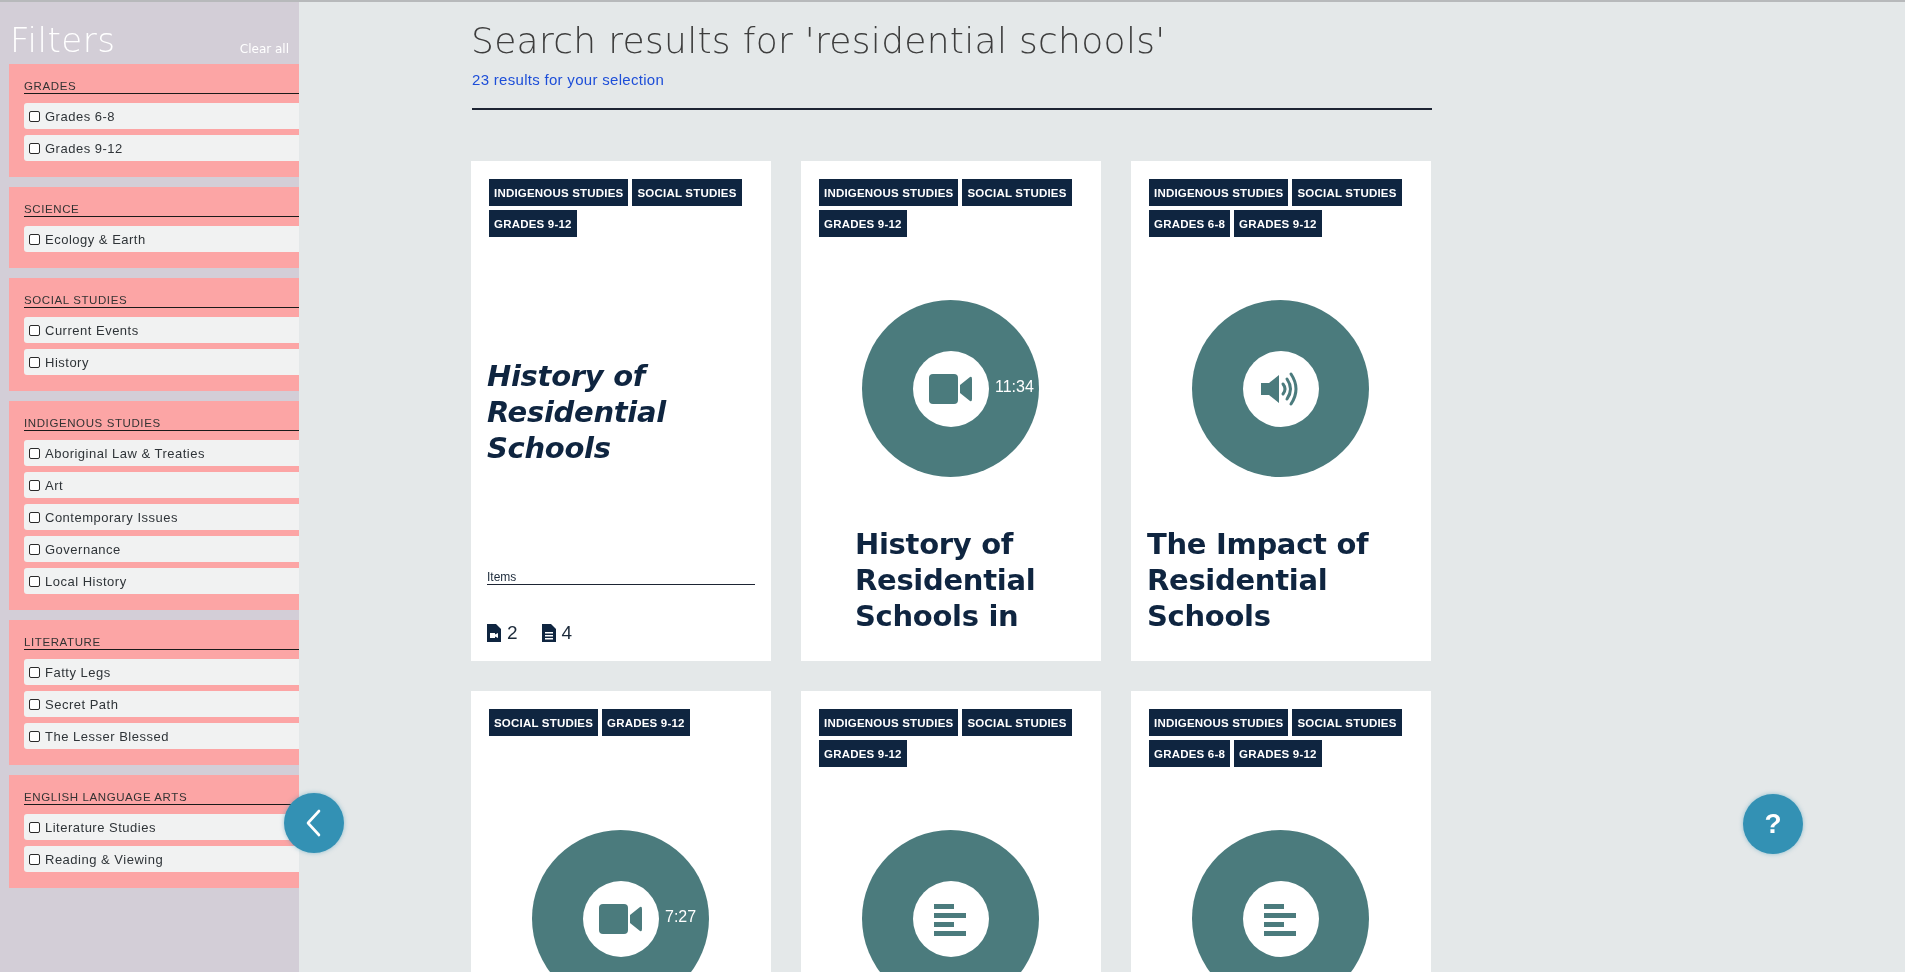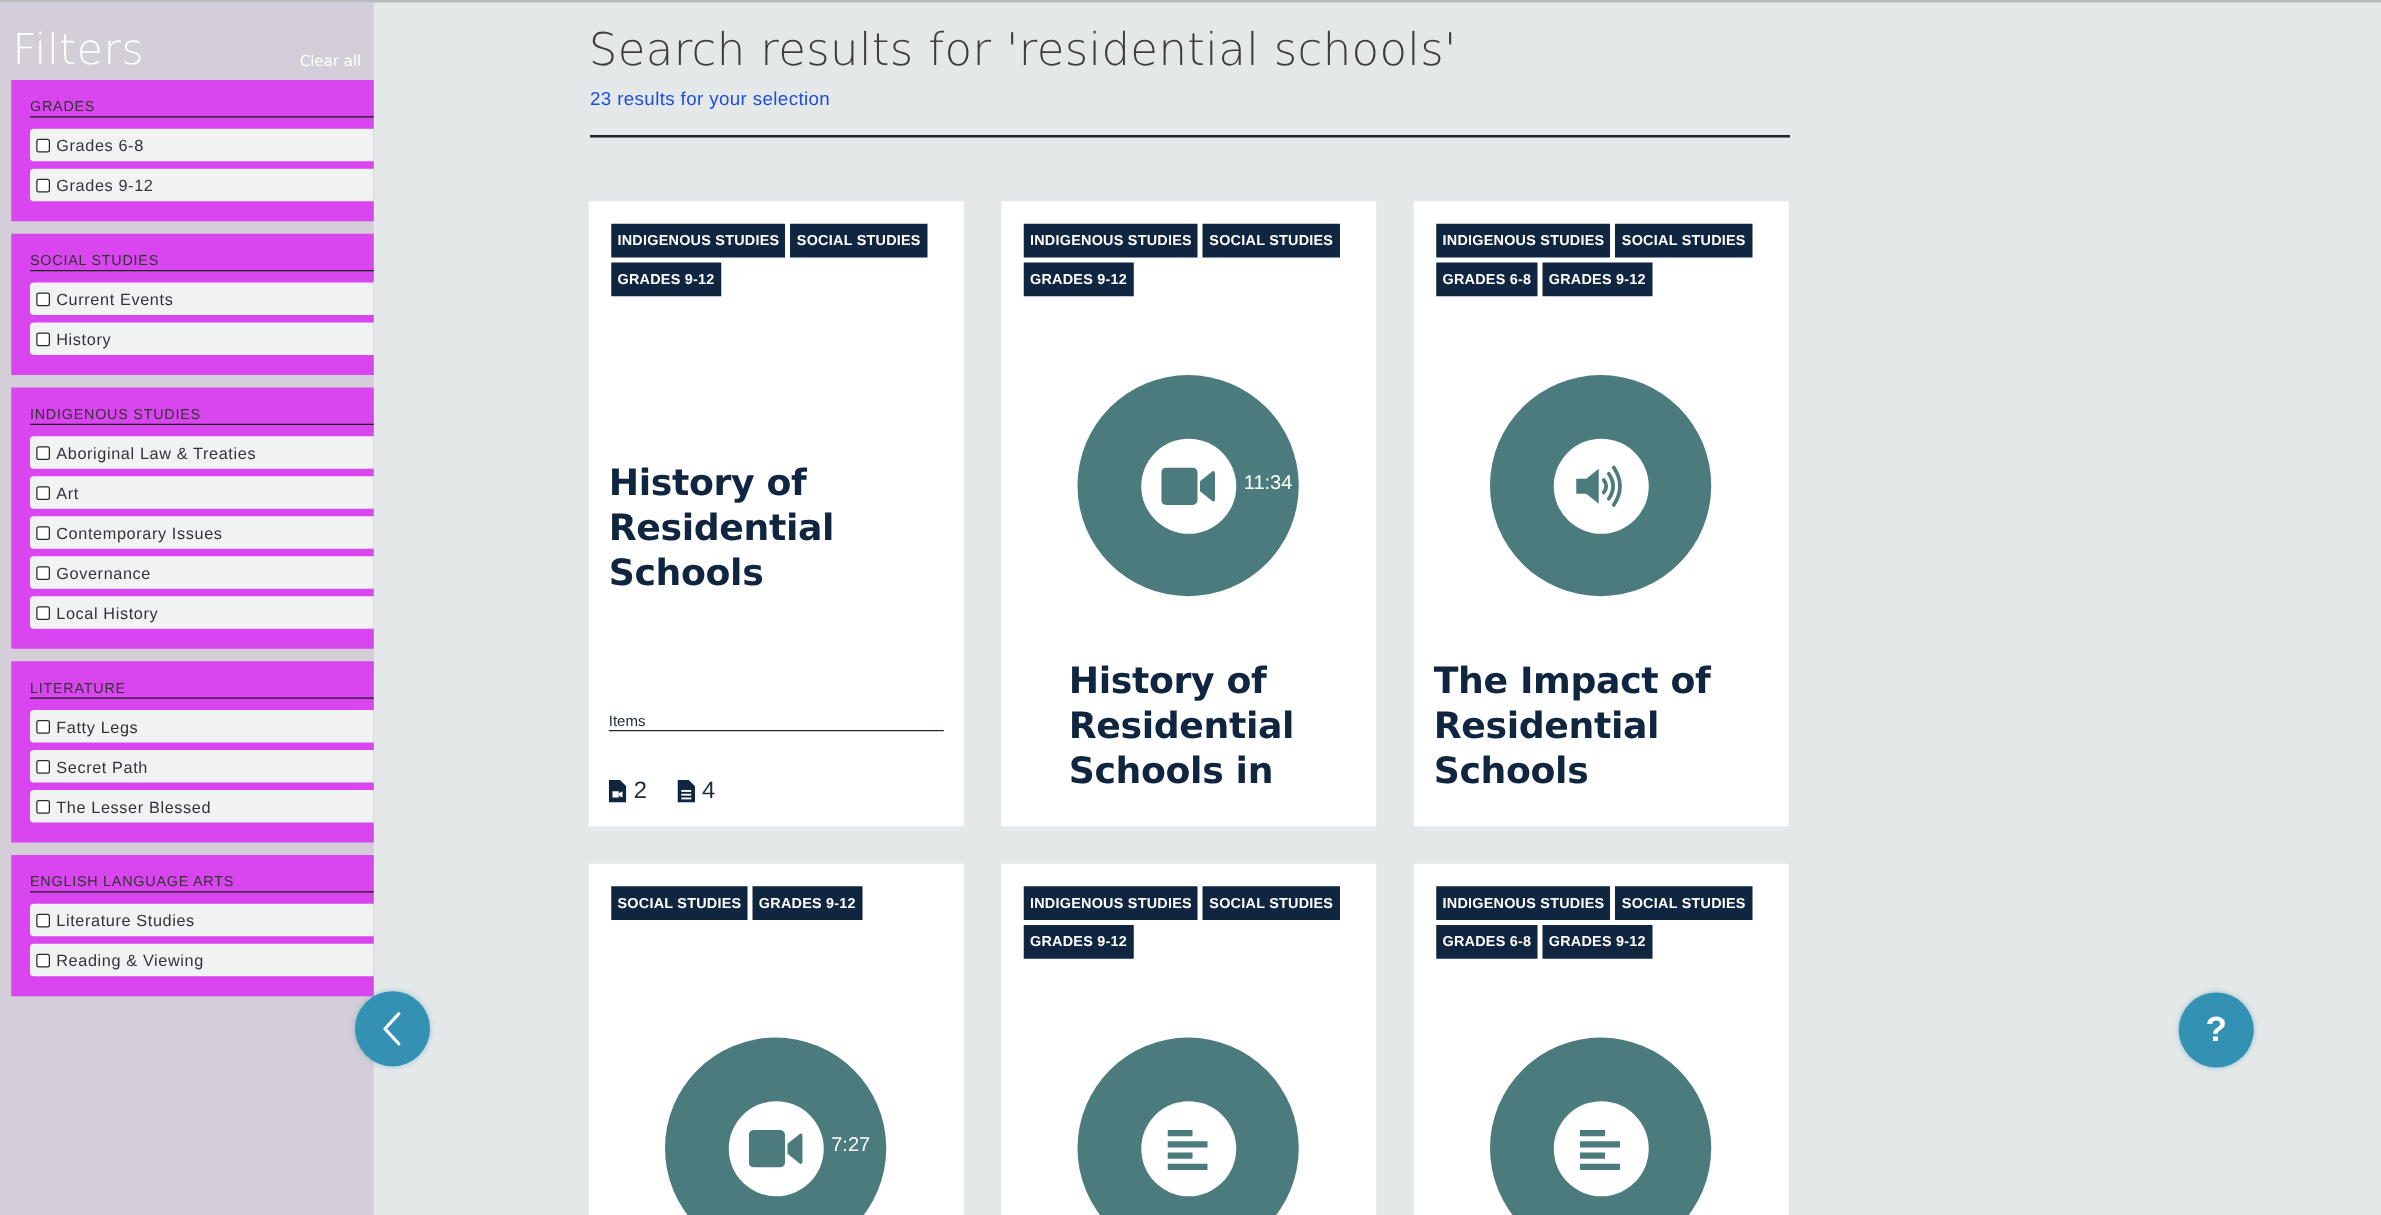--- a/index.html
+++ b/index.html
@@ -19,21 +19,21 @@
   .sidebar-head { position: relative; height: 62px; }
   .filters-title {
     position: absolute; left: 10px; top: 18px;
     font-size: 34px; color: #ffffff; font-weight: 300; letter-spacing: 0.5px;
   }
   .clear-all {
     position: absolute; right: 10px; top: 40px;
     font-size: 12px; color: #ffffff; cursor: pointer;
   }
   .group {
-    background: #d946ef; margin: 0 10px 10px 9px; width: 316px;
+    background: #fca5a5; margin: 0 10px 10px 9px; width: 316px;
     padding: 16px 15px 10px 15px;
   }
   .group-header {
     display: flex; justify-content: space-between; align-items: flex-end;
     border-bottom: 1.5px solid #1a1a1a; padding-bottom: 1px; margin-bottom: 9px;
     cursor: pointer;
   }
   .group-label {
     font-size: 11.5px; color: #333; letter-spacing: 0.6px;
     font-family: "Liberation Sans", sans-serif;
@@ -133,20 +133,32 @@
           <span class="cb"></span>
           <span>Grades 6-8</span>
         </div>
         <div class="opt">
           <span class="cb"></span>
           <span>Grades 9-12</span>
         </div>
       </div>
       <div class="group">
         <div class="group-header">
+          <span class="group-label">SCIENCE</span>
+          <svg class="chev" viewBox="0 0 10 8">
+            <polyline points="1,2 5,6 9,2" fill="none" stroke="#6f8a9a" stroke-width="1.2"></polyline>
+          </svg>
+        </div>
+        <div class="opt">
+          <span class="cb"></span>
+          <span>Ecology &amp; Earth</span>
+        </div>
+      </div>
+      <div class="group">
+        <div class="group-header">
           <span class="group-label">SOCIAL STUDIES</span>
           <svg class="chev" viewBox="0 0 10 8">
             <polyline points="1,2 5,6 9,2" fill="none" stroke="#6f8a9a" stroke-width="1.2"></polyline>
           </svg>
         </div>
         <div class="opt">
           <span class="cb"></span>
           <span>Current Events</span>
         </div>
         <div class="opt">
@@ -225,21 +237,21 @@
 <div class="results-count">23 results for your selection</div>
 <div class="header-rule"></div>
 
 <div id="cards">
     <div class="card" style="left: 471px; top: 159px; height: 500px;">
       <div class="tags">
         <span class="tag">INDIGENOUS STUDIES</span>
         <span class="tag">SOCIAL STUDIES</span>
         <span class="tag">GRADES 9-12</span>
       </div>
-      <h2 class="card-title" style="top: 207px;">History of Residential Schools</h2>
+      <h2 class="card-title" style="top: 197px; font-style: italic;">History of Residential Schools</h2>
       <div class="items-label">Items</div>
       <div class="items-row">
         <svg width="14" height="18" viewBox="0 0 14 18">
           <path d="M0 0 H9 L14 5 V18 H0 Z" fill="#0f2540"></path>
           <rect x="3" y="9" width="5" height="5" fill="#fff"></rect>
           <path d="M8 10.5 L11 9 V14 L8 12.5Z" fill="#fff"></path>
         </svg>
         <span class="item-count">2</span>
         <svg width="14" height="18" viewBox="0 0 14 18">
           <path d="M0 0 H9 L14 5 V18 H0 Z" fill="#0f2540"></path>

